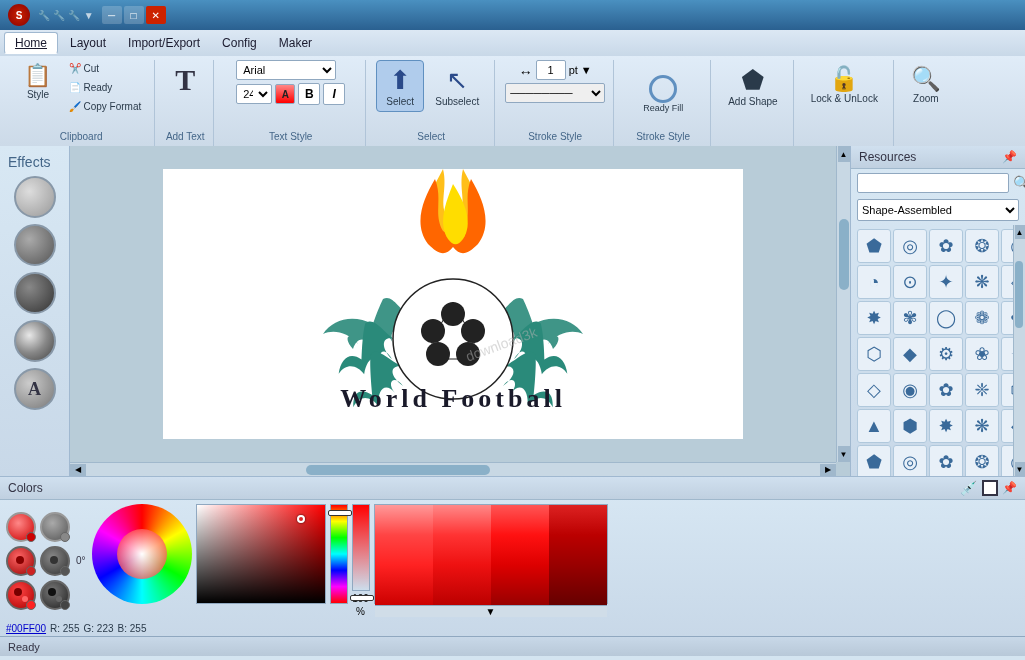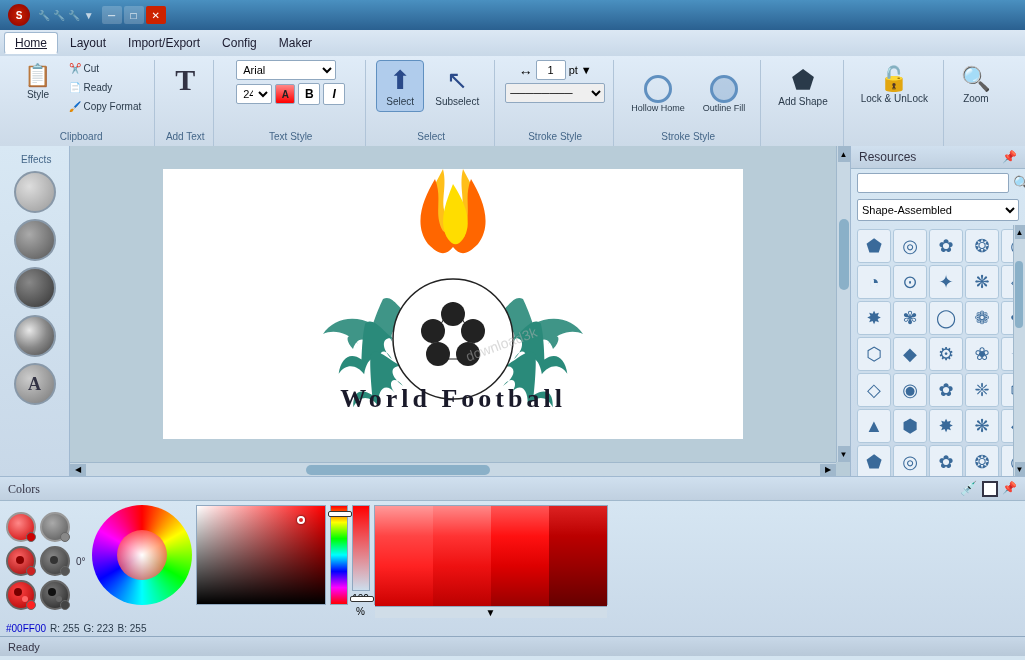--- a/index.html
+++ b/index.html
@@ -178,21 +178,21 @@
       width: 70px;
       background: linear-gradient(to bottom, #d8e8f4, #c8d8e8);
       border-right: 1px solid #a0b8d0;
       display: flex;
       flex-direction: column;
       align-items: center;
       padding: 8px 4px;
       gap: 6px;
     }
     .left-panel-label {
-      font-size: 10px; color: #446688; align-self: flex-start; margin-left: 17px;
+      font-size: 14px; color: #446688; align-self: flex-start; margin-left: 4px;
     }
     .effect-circle {
       width: 42px; height: 42px; border-radius: 50%;
       background: radial-gradient(circle at 35% 35%, #aaa, #555);
       cursor: pointer; border: 2px solid #8898a8;
     }
     .effect-circle.lighter { background: radial-gradient(circle at 35% 35%, #ddd, #999); }
     .effect-circle.dark { background: radial-gradient(circle at 35% 35%, #888, #333); }
     .effect-circle.silver { background: radial-gradient(circle at 35% 35%, #e8e8e8, #888, #444); }
     .text-effect-circle {
@@ -261,25 +261,25 @@
 
     
     .colors-panel {
       height: 160px;
       background: linear-gradient(to bottom, #d8e8f4, #c8d8e8);
       border-top: 1px solid #a0b8d0;
       display: flex;
       flex-direction: column;
     }
     .colors-header {
-      display: flex; align-items: flex-end; justify-content: space-between;
+      display: flex; align-items: center; justify-content: space-between;
       padding: 3px 8px;
       background: linear-gradient(to bottom, #d0e0ef, #c0d0e0);
       border-bottom: 1px solid #a0b8cc;
-      font-size: 12px; color: #334; font-family: Liberation Serif, serif;
+      font-size: 12px; color: #334;
     }
     .colors-header-right {
       display: flex; align-items: center; gap: 4px;
     }
     .colors-content {
       display: flex; flex: 1; gap: 4px; padding: 4px 6px; overflow: hidden;
     }
     .color-presets {
       display: flex; flex-direction: column; gap: 4px; justify-content: center;
     }
@@ -295,21 +295,21 @@
     }
     .color-wheel-inner {
       position: absolute; width: 50px; height: 50px; border-radius: 50%;
       background: radial-gradient(circle, white, rgba(255,0,0,0.7));
       top: 25px; left: 25px;
     }
     .color-info {
       display: flex; align-items: center; gap: 4px; padding: 2px 6px;
       font-size: 10px; color: #2a3a4a;
     }
-    .color-hex { color: #0000cc; cursor: pointer; }
+    .color-hex { color: #0000cc; text-decoration: underline; cursor: pointer; }
 
     
     .status-bar {
       height: 20px;
       background: linear-gradient(to bottom, #c8d8e8, #b8c8d8);
       border-top: 1px solid #90a8c0;
       display: flex; align-items: center; padding: 0 8px;
       font-size: 11px; color: #334;
     }
 
@@ -432,25 +432,21 @@
         </select>
       </div>
     </div>
     <div class="ribbon-group-label">Stroke Style</div>
   </div>
 
   <div class="ribbon-group" style="min-width:95px;">
     <div class="ribbon-buttons">
       <div class="ribbon-btn" style="min-width:42px;">
         <div style="width:28px; height:28px; border-radius:50%; border:3px solid #6090c0; background:transparent;"></div>
-        <span style="font-size:9px;">Hollow Home</span>
-      </div>
-      <div class="ribbon-btn" style="min-width:42px;">
-        <div style="width:28px; height:28px; border-radius:50%; border:3px solid #6090c0; background:rgba(96,144,192,0.3);"></div>
-        <span style="font-size:9px;">Outline Fill</span>
+        <span style="font-size:9px;">Ready Fill</span>
       </div>
     </div>
     <div class="ribbon-group-label">Stroke Style</div>
   </div>
 
   <div class="ribbon-group" style="min-width:58px;">
     <div class="ribbon-btn">
       <div style="font-size:26px;">⬟</div>
       <span>Add Shape</span>
     </div>

